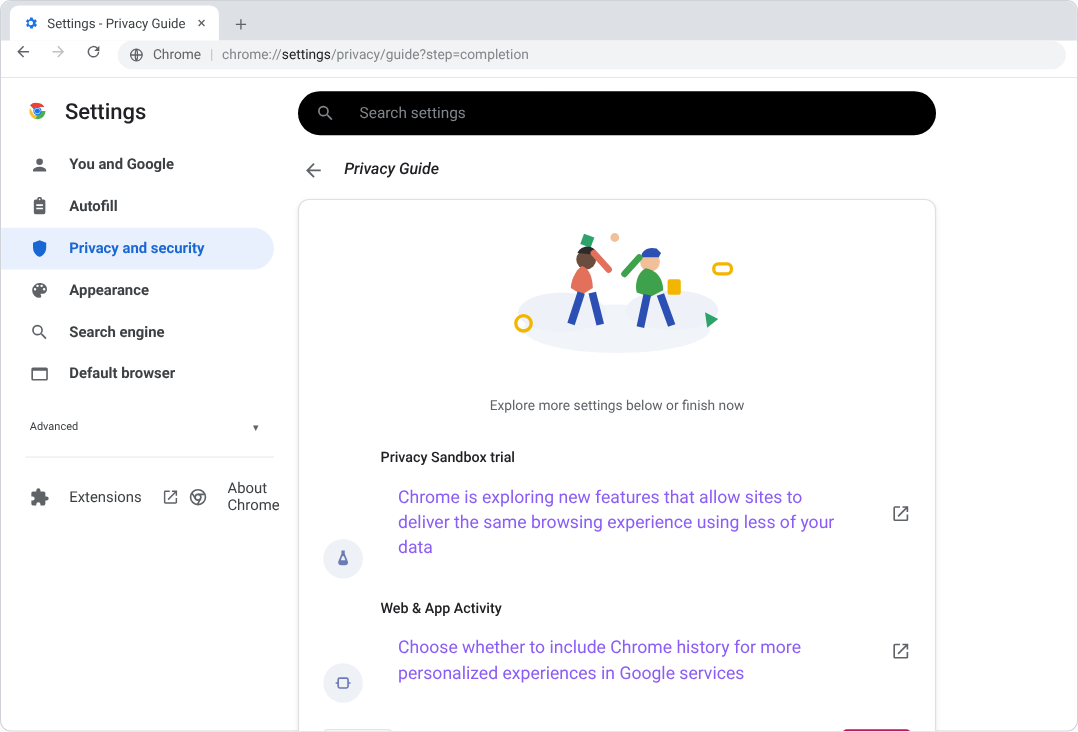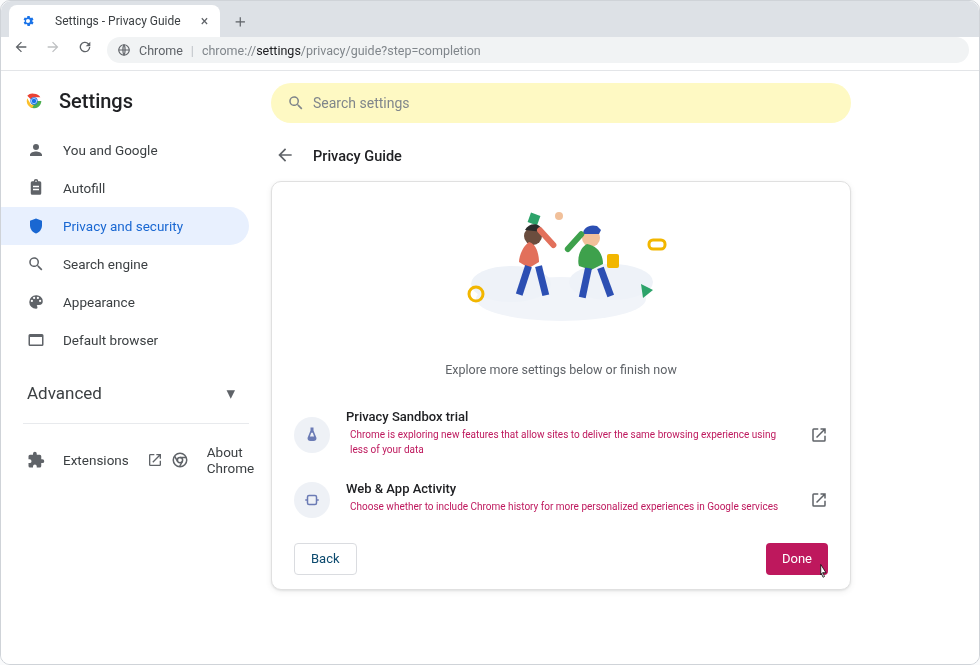--- a/index.html
+++ b/index.html
@@ -10,64 +10,64 @@
     --light:#f1f3f4;
     --surface:#ffffff;
     --border:#dadce0;
     --chip:#e8f0fe;
   }
   *{box-sizing:border-box;font-family:"Segoe UI",Roboto,Arial,sans-serif;}
   html,body{margin:0;padding:0;height:100%;}
   body{background:#fafbfc;width:980px;height:665px;overflow:hidden;border:1px solid #cfd3d8;border-radius:10px;}
   
   .tabstrip{height:36px;background:#dde1e6;display:flex;align-items:flex-end;padding-left:8px;border-radius:10px 10px 0 0;}
-  .tab{background:#fff;height:32px;display:flex;align-items:center;gap:20px;padding:0 12px;border-radius:8px 8px 0 0;min-width:190px;font-size:12px;color:#3c4043;}
+  .tab{background:#fff;height:32px;display:flex;align-items:center;gap:8px;padding:0 12px;border-radius:8px 8px 0 0;min-width:190px;font-size:12px;color:#3c4043;}
   .tab .favicon{width:14px;height:14px;display:flex;align-items:center;justify-content:center;}
   .tab .close{margin-left:auto;color:#5f6368;font-size:14px;line-height:1;}
   .newtab{width:28px;height:28px;display:flex;align-items:center;justify-content:center;color:#5f6368;font-size:18px;margin-left:6px;margin-bottom:2px;}
   
   .omnibox{height:34px;background:#fff;display:flex;align-items:flex-start;gap:12px;padding:0 10px;border-bottom:1px solid #e3e5e8;}
   .nav-icn{width:20px;height:20px;color:#5f6368;display:flex;align-items:center;justify-content:center;}
   .nav-icn.dis{opacity:.4;}
   .url-wrap{flex:1;height:26px;background:#f1f3f4;border-radius:14px;display:flex;align-items:center;padding:0 10px;gap:8px;font-size:12.5px;color:#5f6368;}
   .globe{width:14px;height:14px;}
   .url-wrap .host{color:#202124;}
   .url-wrap .dim{color:#80868b;}
   .sep{color:#bdc1c6;}
   
   .page{display:flex;height:calc(100% - 70px);background:#fff;}
   .left{width:260px;padding:14px 12px 0 22px;}
   .brand{display:flex;align-items:center;gap:14px;margin:4px 0 18px 0;}
   .brand .logo{width:22px;height:22px;}
   .brand h1{font-size:20px;margin:0;font-weight:500;color:#202124;}
   .nav{display:flex;flex-direction:column;gap:0;margin-top:6px;}
-  .nav-item{display:flex;align-items:center;gap:18px;padding:0 22px;height:38px;border-radius:0 20px 20px 0;margin-left:-22px;padding-left:26px;font-size:13.5px;color:#3c4043;cursor:pointer;}
+  .nav-item{display:flex;align-items:center;gap:18px;padding:0 22px;height:38px;border-radius:0 20px 20px 0;margin-left:-22px;padding-left:26px;font-size:13.5px;color:#3c4043;cursor:pointer;font-weight:bold;}
   .nav-item.active{background:var(--chip);color:#1967d2;}
   .nav-item.active .icn{color:#1967d2;}
   .nav-item .icn{width:18px;height:18px;color:#5f6368;display:flex;align-items:center;justify-content:center;}
-  .adv{display:flex;align-items:flex-start;justify-content:space-between;padding:14px 14px 14px 4px;font-size:17px;color:#3c4043;margin-top:10px;border-top:0;}
+  .adv{display:flex;align-items:flex-start;justify-content:space-between;padding:14px 14px 14px 4px;font-size:10px;color:#3c4043;margin-top:10px;border-top:0;}
   .adv .caret{color:#5f6368;}
   .bottom-links{border-top:1px solid #e8eaed;padding-top:10px;margin-top:6px;display:flex;flex-direction:row;}
   .ext-row{display:flex;align-items:center;gap:18px;padding:10px 4px;font-size:13.5px;color:#3c4043;}
   .ext-row .launch{margin-left:auto;color:#5f6368;}
   
   .right{flex:1;padding:12px 26px 18px 10px;overflow:auto;}
-  .search{height:40px;background:#fef9c3;border-radius:20px;display:flex;align-items:center;padding:0 16px;gap:8px;color:#80868b;font-size:14px;max-width:580px;}
-  .subhdr{display:flex;align-items:flex-end;gap:18px;margin:22px 0 16px 4px;}
+  .search{height:40px;background:#000000;border-radius:20px;display:flex;align-items:center;padding:0 16px;gap:22px;color:#80868b;font-size:14px;max-width:580px;}
+  .subhdr{display:flex;align-items:flex-start;gap:18px;margin:22px 0 16px 4px;font-style:italic;}
   .subhdr .back{width:20px;height:20px;color:#5f6368;}
   .subhdr h2{font-size:14.5px;font-weight:500;margin:0;color:#202124;}
   .card{background:#fff;border:1px solid #e0e0e0;border-radius:10px;box-shadow:0 1px 2px rgba(60,64,67,.1),0 2px 6px rgba(60,64,67,.08);padding:18px 22px 14px;max-width:580px;}
   .hero{display:flex;justify-content:center;margin:4px 0 4px;}
   .review-h{text-align:center;font-size:20px;color:#202124;margin:14px 0 4px;font-weight:400;}
   .review-s{text-align:center;font-size:12.5px;color:#5f6368;margin:18px 0 22px;}
-  .opt{display:flex;align-items:center;gap:16px;padding:10px 0;}
+  .opt{display:flex;align-items:flex-end;gap:16px;padding:10px 0;}
   .opt .bubble{width:36px;height:36px;border-radius:50%;background:#eef1f6;display:flex;align-items:center;justify-content:center;color:#6b7bb5;flex-shrink:0;}
   .opt .txt{flex:1;}
   .opt .ttl{font-size:13px;color:#202124;font-weight:500;margin:0 0 2px;}
-  .opt .desc{font-size:10px;color:#be185d;margin:4px;line-height:1.45;}
+  .opt .desc{font-size:16px;color:#8b5cf6;margin:16px;line-height:1.45;}
   .opt .launch{color:#5f6368;align-self:center;}
   .card-actions{display:flex;justify-content:space-between;align-items:center;margin-top:14px;}
   .btn{height:32px;border-radius:4px;font-size:13px;padding:0 16px;cursor:pointer;display:inline-flex;align-items:center;}
   .btn.outline{background:#fff;border:1px solid #dadce0;color:#0c4a6e;}
   .btn.primary{background:#be185d;color:#fff;border:none;position:relative;}
   .cursor{position:absolute;right:-4px;bottom:-6px;}
   svg{display:block;}
 </style>
 </head>
 <body>
@@ -153,32 +153,32 @@
         <span class="icn">
             <svg width="18" height="18" viewBox="0 0 24 24">
               <path fill="currentColor" d="M12 2 4 5v6c0 5 3.4 9.7 8 11 4.6-1.3 8-6 8-11V5z"></path>
             </svg>
           </span>
         <span>Privacy and security</span>
       </div>
       <div class="nav-item">
         <span class="icn">
             <svg width="18" height="18" viewBox="0 0 24 24">
+              <path fill="currentColor" d="M12 3a9 9 0 0 0 0 18 2 2 0 0 0 2-2 2 2 0 0 0-.6-1.4A1 1 0 0 1 14 16h2a5 5 0 0 0 5-5 8 8 0 0 0-9-8zM6.5 12A1.5 1.5 0 1 1 8 10.5 1.5 1.5 0 0 1 6.5 12zm3-4A1.5 1.5 0 1 1 11 6.5 1.5 1.5 0 0 1 9.5 8zm5 0A1.5 1.5 0 1 1 16 6.5 1.5 1.5 0 0 1 14.5 8zm3 4A1.5 1.5 0 1 1 19 10.5 1.5 1.5 0 0 1 17.5 12z"></path>
+            </svg>
+          </span>
+        <span>Appearance</span>
+      </div>
+      <div class="nav-item">
+        <span class="icn">
+            <svg width="18" height="18" viewBox="0 0 24 24">
               <path fill="currentColor" d="M15.5 14h-.8l-.3-.3a6.5 6.5 0 1 0-.7.7l.3.3v.8l5 5 1.5-1.5zm-6 0A4.5 4.5 0 1 1 14 9.5 4.5 4.5 0 0 1 9.5 14z"></path>
             </svg>
           </span>
         <span>Search engine</span>
-      </div>
-      <div class="nav-item">
-        <span class="icn">
-            <svg width="18" height="18" viewBox="0 0 24 24">
-              <path fill="currentColor" d="M12 3a9 9 0 0 0 0 18 2 2 0 0 0 2-2 2 2 0 0 0-.6-1.4A1 1 0 0 1 14 16h2a5 5 0 0 0 5-5 8 8 0 0 0-9-8zM6.5 12A1.5 1.5 0 1 1 8 10.5 1.5 1.5 0 0 1 6.5 12zm3-4A1.5 1.5 0 1 1 11 6.5 1.5 1.5 0 0 1 9.5 8zm5 0A1.5 1.5 0 1 1 16 6.5 1.5 1.5 0 0 1 14.5 8zm3 4A1.5 1.5 0 1 1 19 10.5 1.5 1.5 0 0 1 17.5 12z"></path>
-            </svg>
-          </span>
-        <span>Appearance</span>
       </div>
       <div class="nav-item">
         <span class="icn">
             <svg width="18" height="18" viewBox="0 0 24 24">
               <path fill="currentColor" d="M4 4h16a2 2 0 0 1 2 2v12a2 2 0 0 1-2 2H4a2 2 0 0 1-2-2V6a2 2 0 0 1 2-2zm0 4v10h16V8z"></path>
             </svg>
           </span>
         <span>Default browser</span>
       </div>
     </nav>

